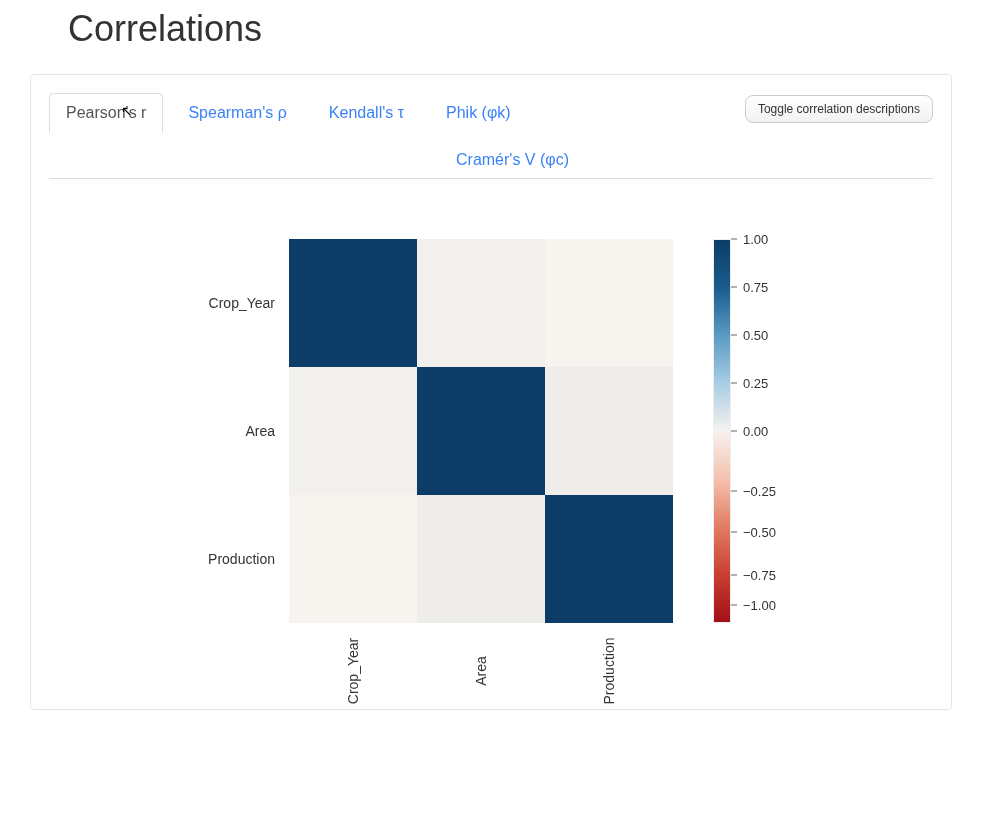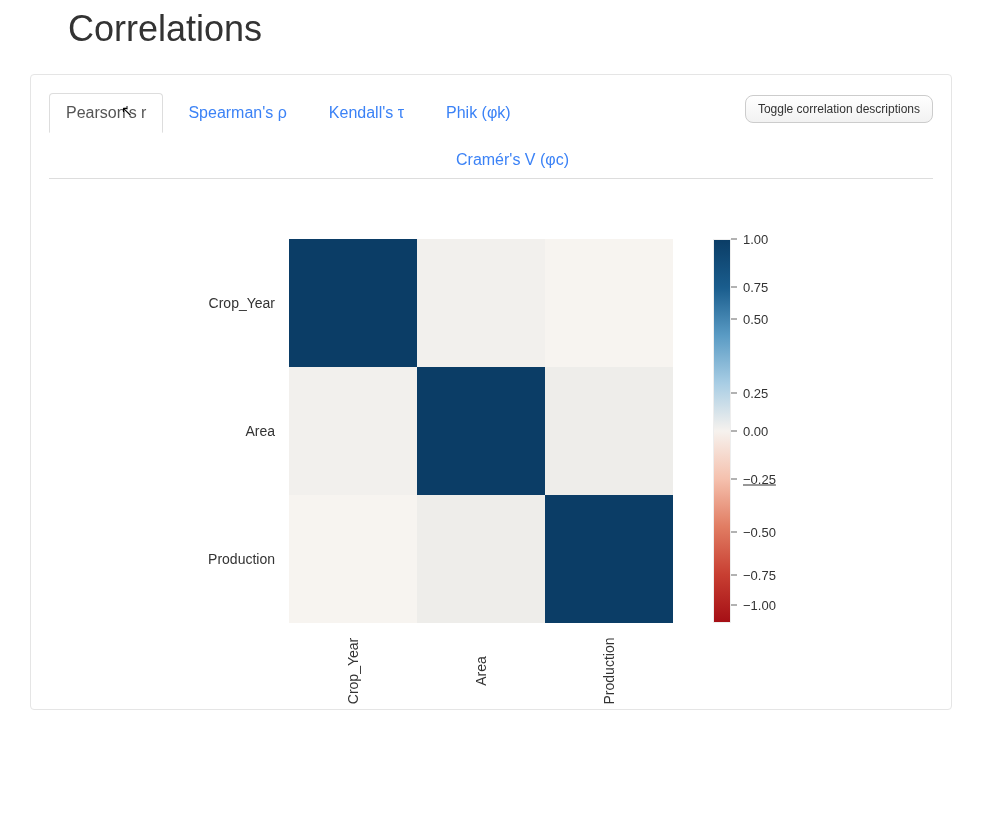--- a/index.html
+++ b/index.html
@@ -235,24 +235,24 @@
                 </div>
               </div>
           </div>
         </div>
 
         <div class="colorbar-wrap">
           <div class="colorbar"></div>
           <div class="cb-ticks" id="cb-ticks">
               <div class="cb-tick" style="top: 0px;">1.00</div>
               <div class="cb-tick" style="top: 48px;">0.75</div>
-              <div class="cb-tick" style="top: 80px; text-align: center;">0.50</div>
-              <div class="cb-tick" style="top: 154px;">0.25</div>
+              <div class="cb-tick" style="top: 96px; text-align: center;">0.50</div>
+              <div class="cb-tick" style="top: 144px;">0.25</div>
               <div class="cb-tick" style="top: 192px;">0.00</div>
-              <div class="cb-tick" style="top: 240px; text-decoration: underline;">−0.25</div>
+              <div class="cb-tick" style="top: 252px;">−0.25</div>
               <div class="cb-tick" style="top: 293px;">−0.50</div>
               <div class="cb-tick" style="top: 336px;">−0.75</div>
               <div class="cb-tick" style="top: 366px;">−1.00</div>
             </div>
         </div>
       </div>
     </div>
 
   </div>
 </div>

